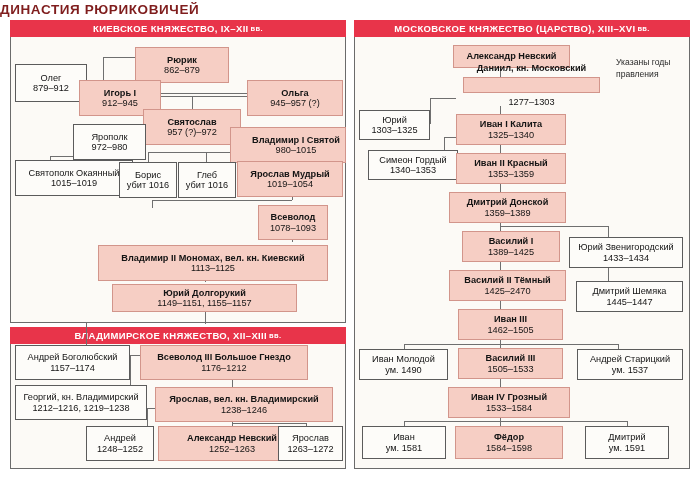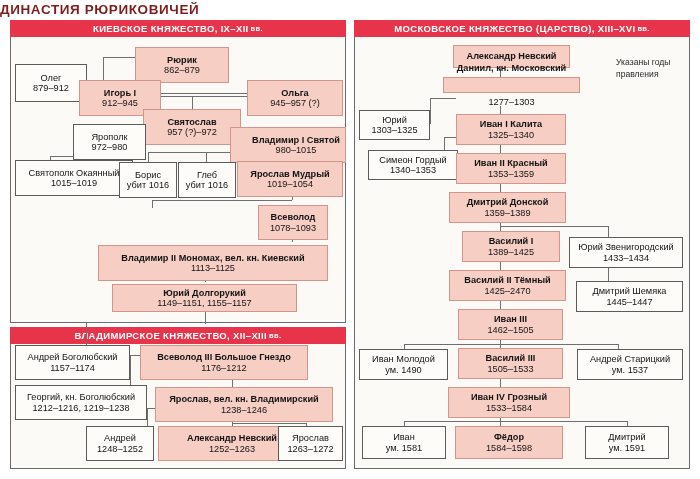--- a/index.html
+++ b/index.html
@@ -210,21 +210,21 @@
     <span class="nm">Андрей Боголюбский</span>
     <span class="yr">1157–1174</span>
   </div>
 
   <div class="node pink" style="left:140px;top:345px;width:168px;height:35px;">
     <span class="nm">Всеволод III Большое Гнездо</span>
     <span class="yr">1176–1212</span>
   </div>
 
   <div class="node white" style="left:15px;top:385px;width:132px;height:35px;">
-    <span class="nm">Георгий, кн. Боголюбский</span>
+    <span class="nm">Георгий, кн. Владимирский</span>
     <span class="yr">1212–1216, 1219–1238</span>
   </div>
 
   <div class="node pink" style="left:155px;top:387px;width:178px;height:35px;">
     <span class="nm">Ярослав, вел. кн. Владимирский</span>
     <span class="yr">1238–1246</span>
   </div>
 
   <div class="node white" style="left:86px;top:426px;width:68px;height:35px;">
     <span class="nm">Андрей</span>
@@ -287,21 +287,21 @@
   <div class="ln lnv" style="left:500px;top:418px;height:11px;"></div>
   <div class="ln lnh" style="left:404px;top:421px;width:96px;"></div>
   <div class="ln lnv" style="left:404px;top:421px;height:13px;"></div>
   <div class="ln lnh" style="left:500px;top:421px;width:127px;"></div>
   <div class="ln lnv" style="left:627px;top:421px;height:13px;"></div>
 
   <div class="node pink" style="left:453px;top:45px;width:117px;height:23px;">
     <span class="nm">Александр Невский</span>
   </div>
 
-  <div class="node pink" style="left:443px;top:77px;width:137px;height:16px;gap:24px;">
+  <div class="node pink" style="left:463px;top:77px;width:137px;height:16px;gap:24px;">
     <span class="nm">Даниил, кн. Московский</span>
     <span class="yr">1277–1303</span>
   </div>
 
   <div class="node white" style="left:359px;top:110px;width:71px;height:30px;">
     <span class="nm">Юрий</span>
     <span class="yr">1303–1325</span>
   </div>
 
   <div class="node pink" style="left:456px;top:114px;width:110px;height:31px;">

